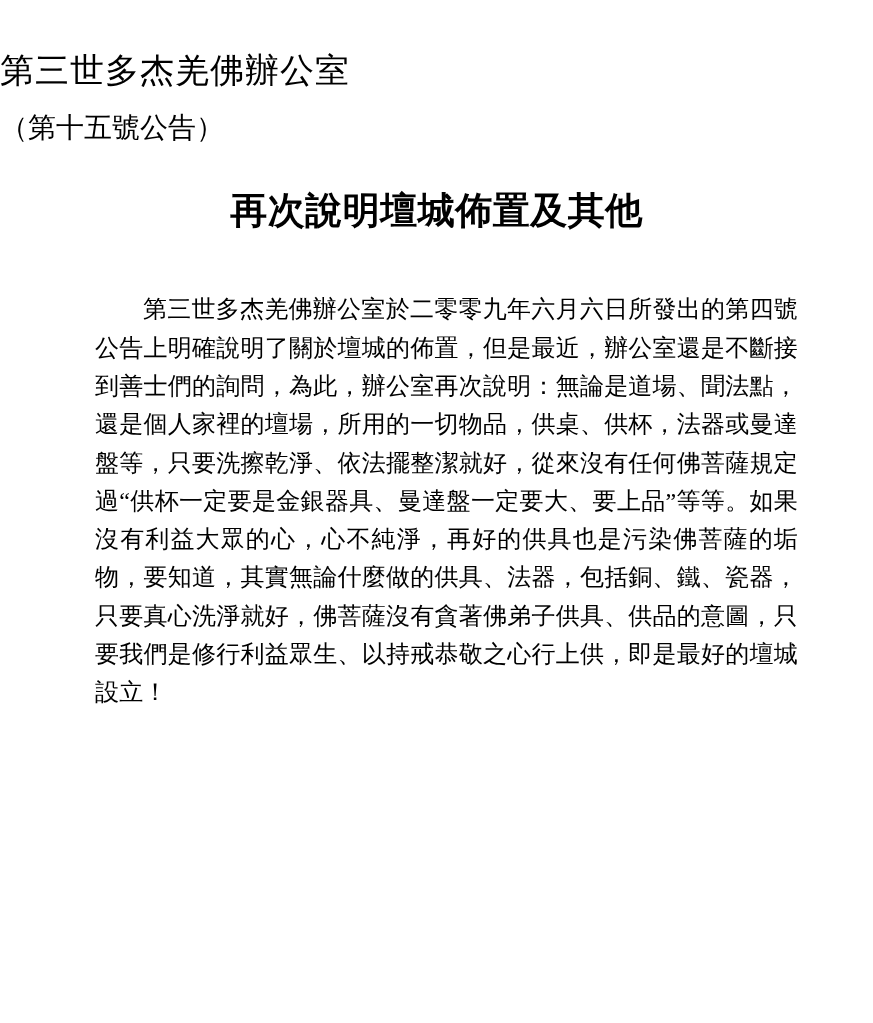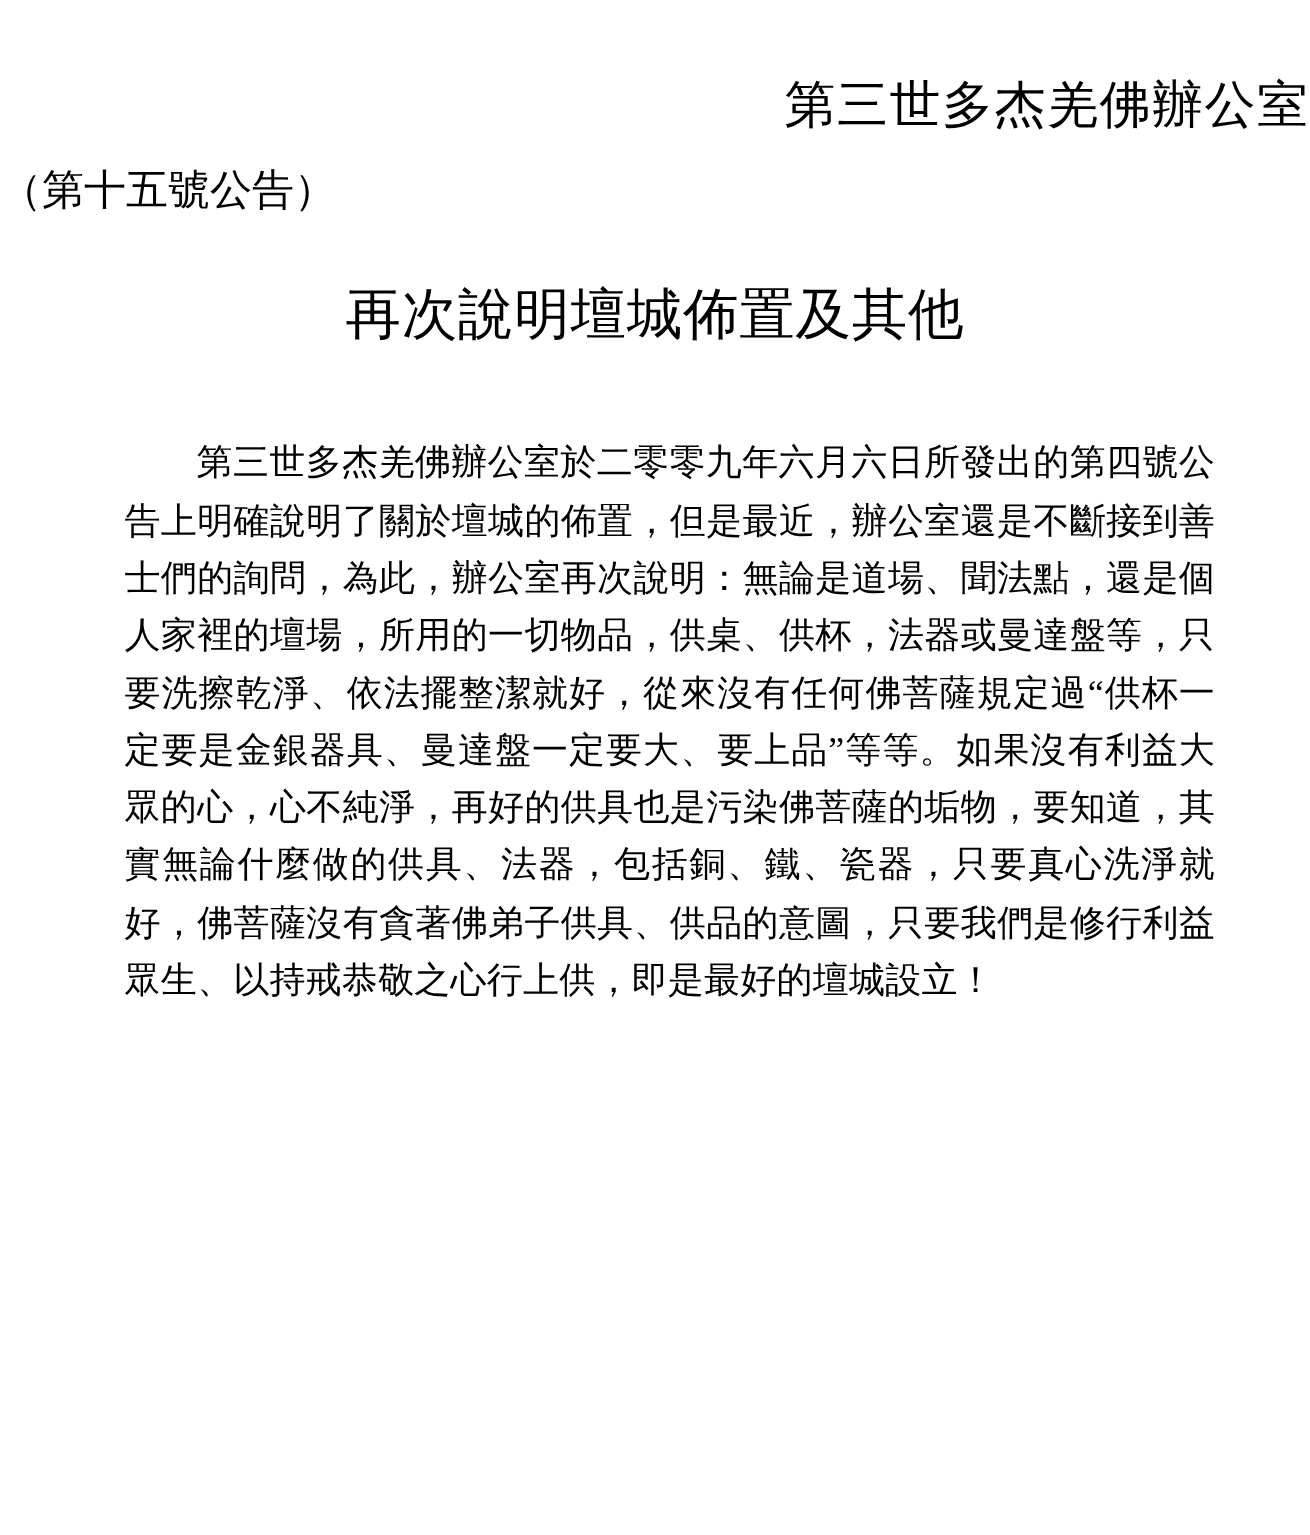--- a/index.html
+++ b/index.html
@@ -14,49 +14,49 @@
     margin: 0 auto;
     background: #ffffff;
     color: #000000;
     font-family: "Liberation Serif", "DejaVu Serif", serif;
     overflow: hidden;
     box-sizing: border-box;
   }
   .doc-title {
     margin: 0;
     padding-top: 50px;
-    text-align: right;
+    text-align: left;
     font-size: 34px;
     font-weight: normal;
     line-height: 1.25;
     letter-spacing: 1px;
   }
   .doc-subtitle {
     margin: 0;
     padding-top: 18px;
     font-size: 28px;
     font-weight: normal;
     line-height: 1.2;
   }
   .doc-heading {
     margin: 0;
     padding-top: 44px;
     text-align: center;
     font-size: 37px;
-    font-weight: normal;
+    font-weight: bold;
     line-height: 1.25;
     letter-spacing: 0.5px;
   }
   .doc-body {
     margin-top: 56px;
     padding-left: 83px;
     padding-right: 63px;
   }
   .doc-body p {
-    margin: 0;
+    margin: 12px;
     font-size: 24px;
     line-height: 38.3px;
     text-align: justify;
     text-justify: inter-ideograph;
     text-indent: 2em;
     letter-spacing: 0.15px;
     word-break: break-all;
   }
 </style>
 </head>

